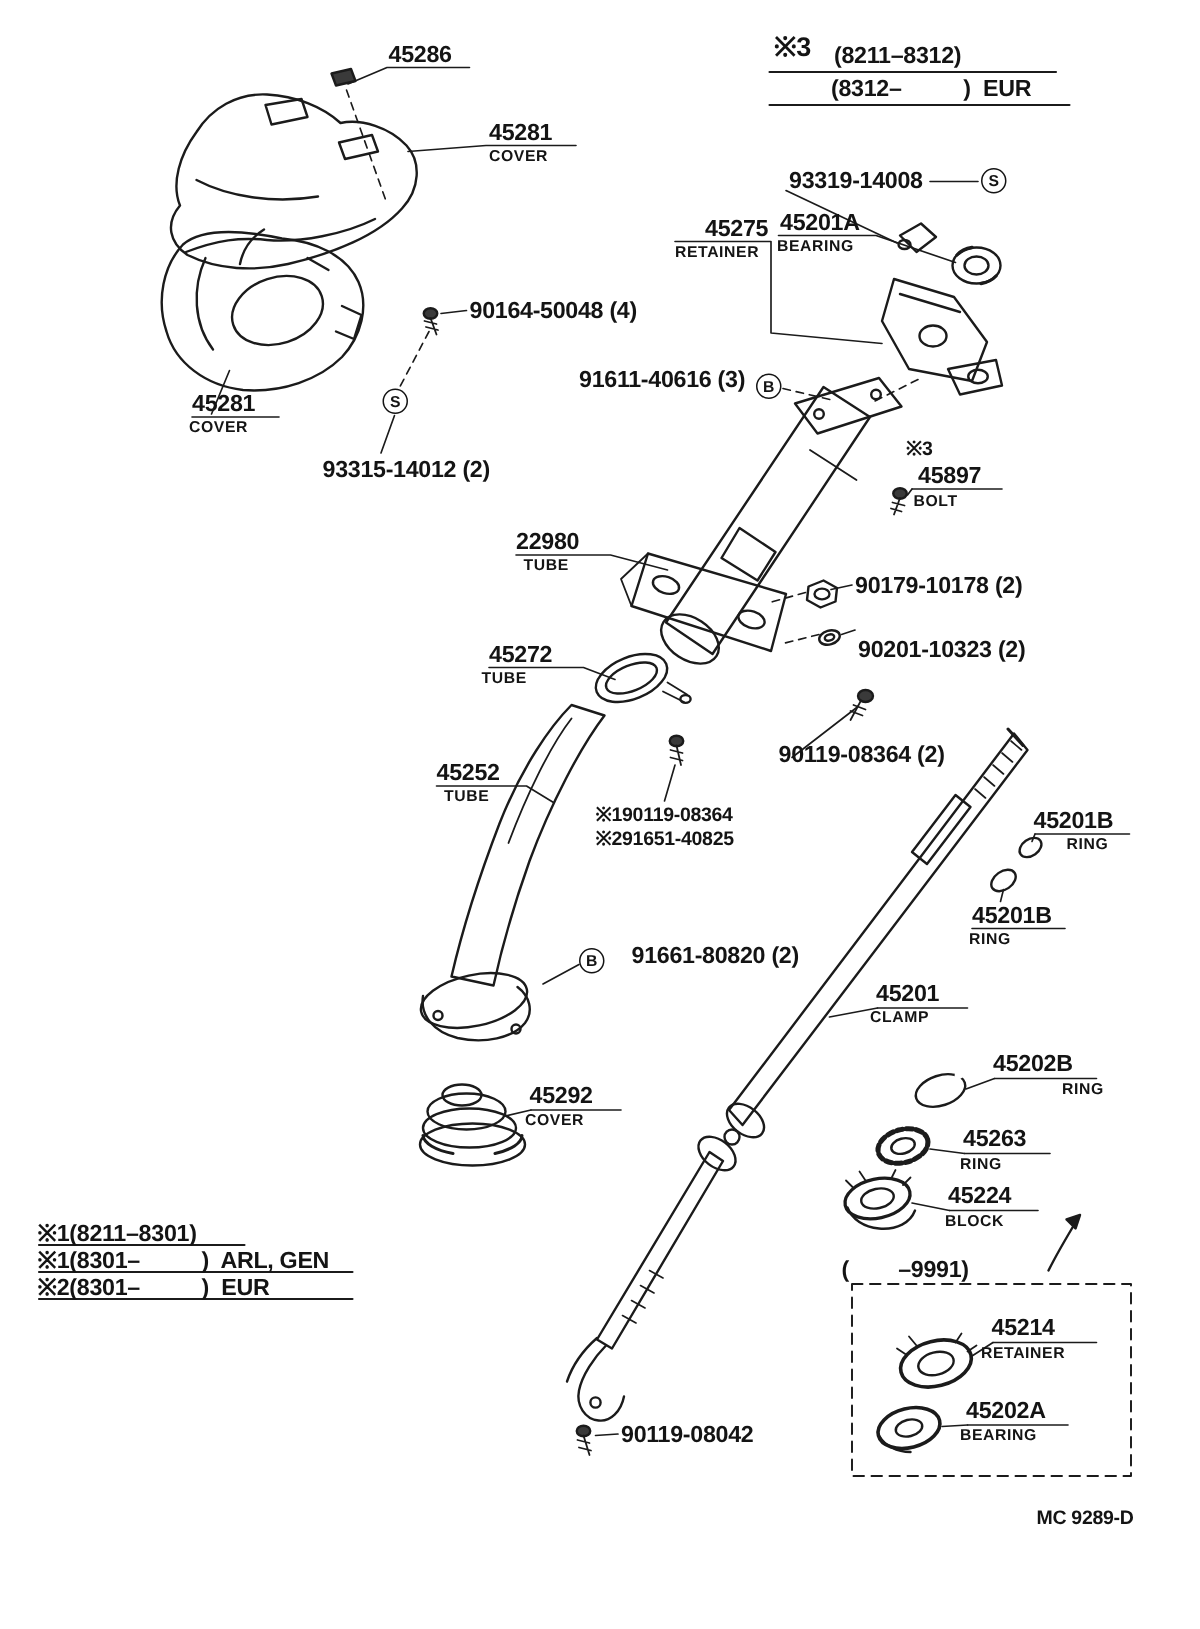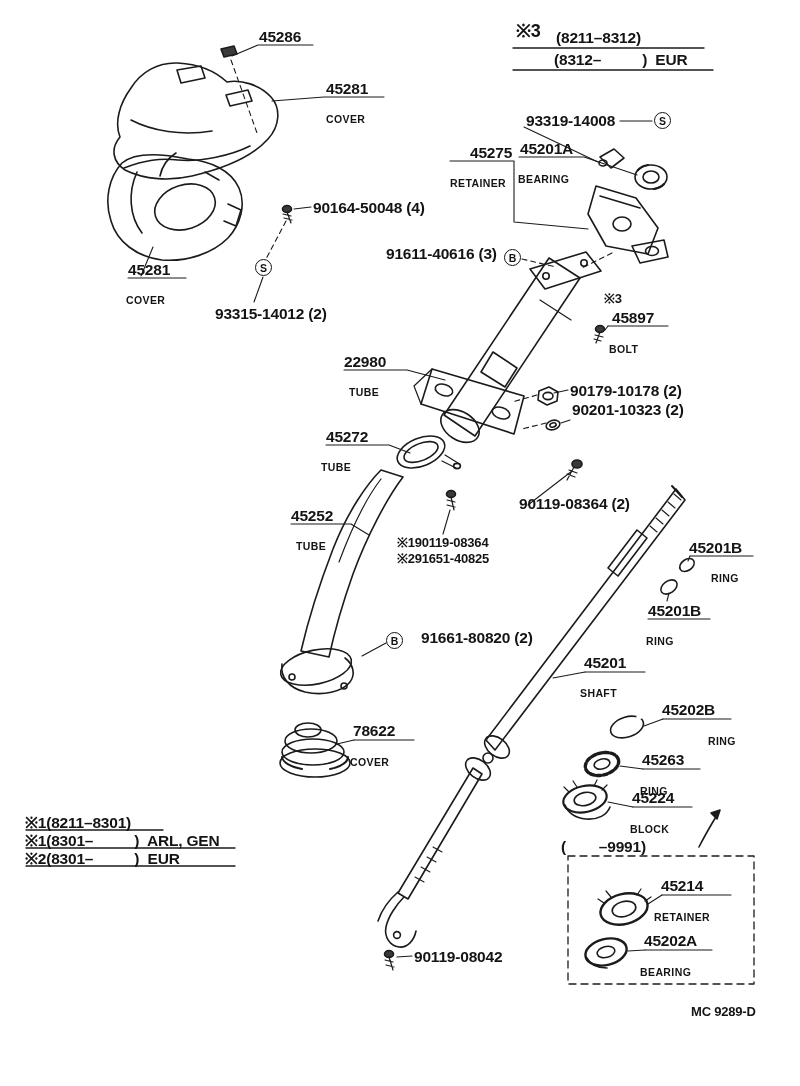--- a/index.html
+++ b/index.html
@@ -4,21 +4,21 @@
 <style>
   html,body { margin:0; padding:0; background:#ffffff; }
   .stage {
     position:relative; width:800px; height:1086px; background:#fff;
     font-family:"Liberation Sans", sans-serif; color:#141414; overflow:hidden;
   }
   .lbl { position:absolute; font-weight:700; white-space:pre; letter-spacing:-0.2px; line-height:1.1; }
   .t18 { font-size:18px; }
   .t15 { font-size:15.5px; }
   .t13 { font-size:13px; }
-  .t10 { font-size:10.5px; letter-spacing:0.4px;margin-top:15px; }
+  .t10 { font-size:10.5px; letter-spacing:0.4px; }
   .sym {
     position:absolute; width:15px; height:15px; border:1.6px solid #141414; border-radius:50%;
     font-size:10.5px; font-weight:700; display:flex; align-items:center; justify-content:center;
     background:#fff;
   }
   svg.art { position:absolute; left:0; top:0; }
 </style>
 </head>
 <body>
 
@@ -278,44 +278,44 @@
   <div class="lbl t15" style="left:215px;top:305px">93315-14012 (2)</div>
 
   <div class="lbl t13" style="left:604px;top:292px">※3</div>
   <div class="lbl t15" style="left:612px;top:309px">45897</div>
   <div class="lbl t10" style="left:609px;top:329px">BOLT</div>
 
   <div class="lbl t15" style="left:344px;top:353px">22980</div>
   <div class="lbl t10" style="left:349px;top:372px">TUBE</div>
 
   <div class="lbl t15" style="left:570px;top:382px">90179-10178 (2)</div>
-  <div class="lbl t15" style="left:572px;top:401px">90201-10323 (2)</div>
+  <div class="lbl t15" style="left:572px;top:425px">90201-10323 (2)</div>
 
   <div class="lbl t15" style="left:326px;top:428px">45272</div>
   <div class="lbl t10" style="left:321px;top:447px">TUBE</div>
 
   <div class="lbl t15" style="left:519px;top:495px">90119-08364 (2)</div>
 
   <div class="lbl t15" style="left:291px;top:507px">45252</div>
   <div class="lbl t10" style="left:296px;top:526px">TUBE</div>
 
   <div class="lbl t13" style="left:397px;top:536px"><span>※1</span><span>90119-08364</span></div>
   <div class="lbl t13" style="left:397px;top:552px"><span>※2</span><span>91651-40825</span></div>
 
   <div class="lbl t15" style="left:689px;top:539px">45201B</div>
   <div class="lbl t10" style="left:711px;top:558px">RING</div>
   <div class="lbl t15" style="left:648px;top:602px">45201B</div>
   <div class="lbl t10" style="left:646px;top:621px">RING</div>
 
   <div class="lbl t15" style="left:421px;top:629px">91661-80820 (2)</div>
 
   <div class="lbl t15" style="left:584px;top:654px">45201</div>
-  <div class="lbl t10" style="left:580px;top:673px">SHAFT</div>
-
-  <div class="lbl t15" style="left:353px;top:722px">78622</div>
+  <div class="lbl t10" style="left:580px;top:673px">CLAMP</div>
+
+  <div class="lbl t15" style="left:353px;top:722px">45292</div>
   <div class="lbl t10" style="left:350px;top:742px">COVER</div>
 
   <div class="lbl t15" style="left:662px;top:701px">45202B</div>
   <div class="lbl t10" style="left:708px;top:721px">RING</div>
 
   <div class="lbl t15" style="left:642px;top:751px">45263</div>
   <div class="lbl t10" style="left:640px;top:771px">RING</div>
 
   <div class="lbl t15" style="left:632px;top:789px">45224</div>
   <div class="lbl t10" style="left:630px;top:809px">BLOCK</div>

